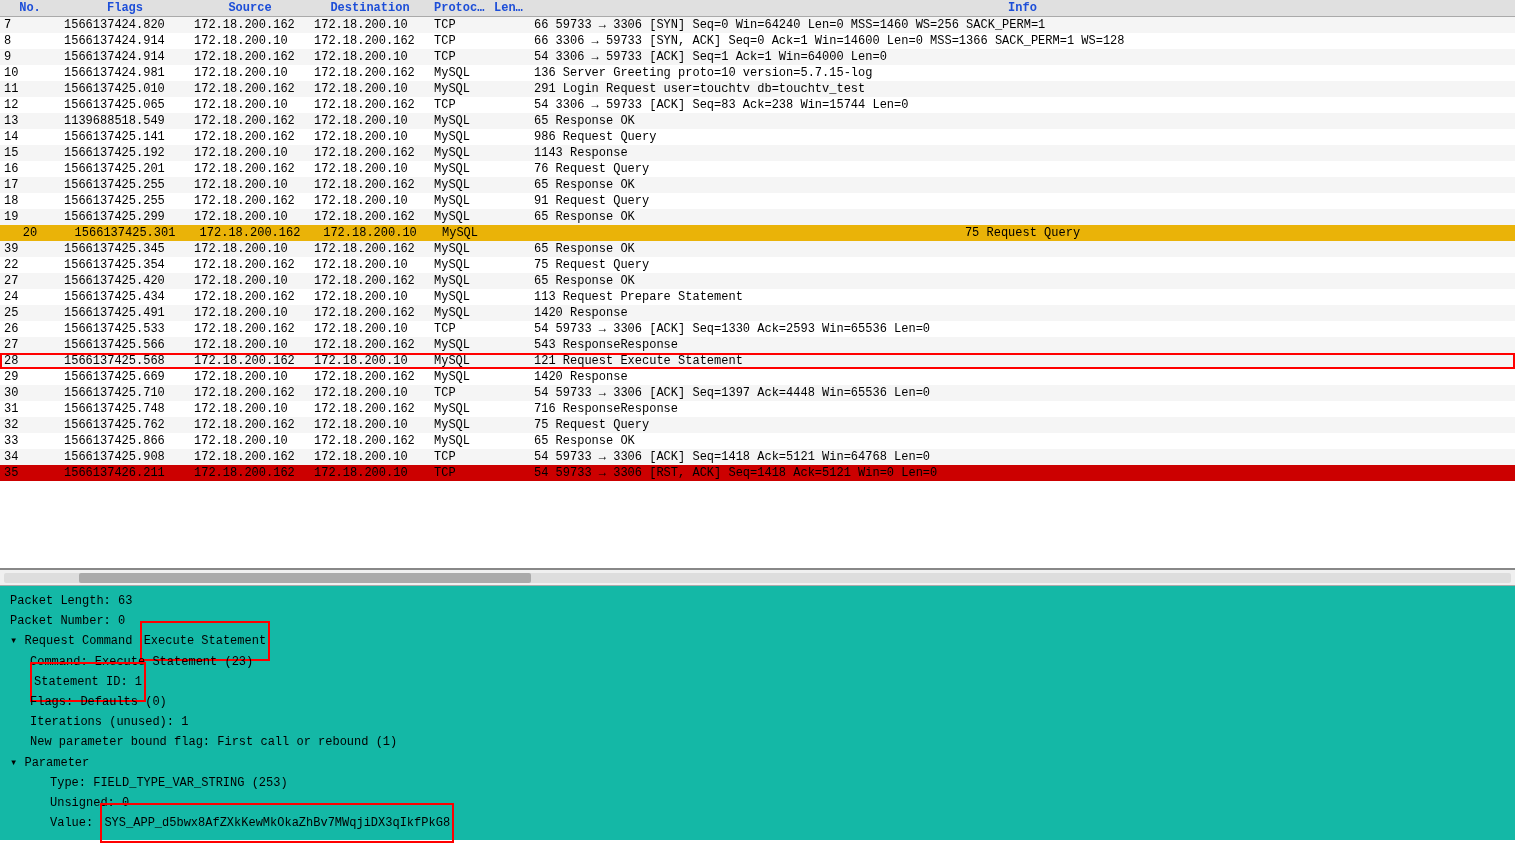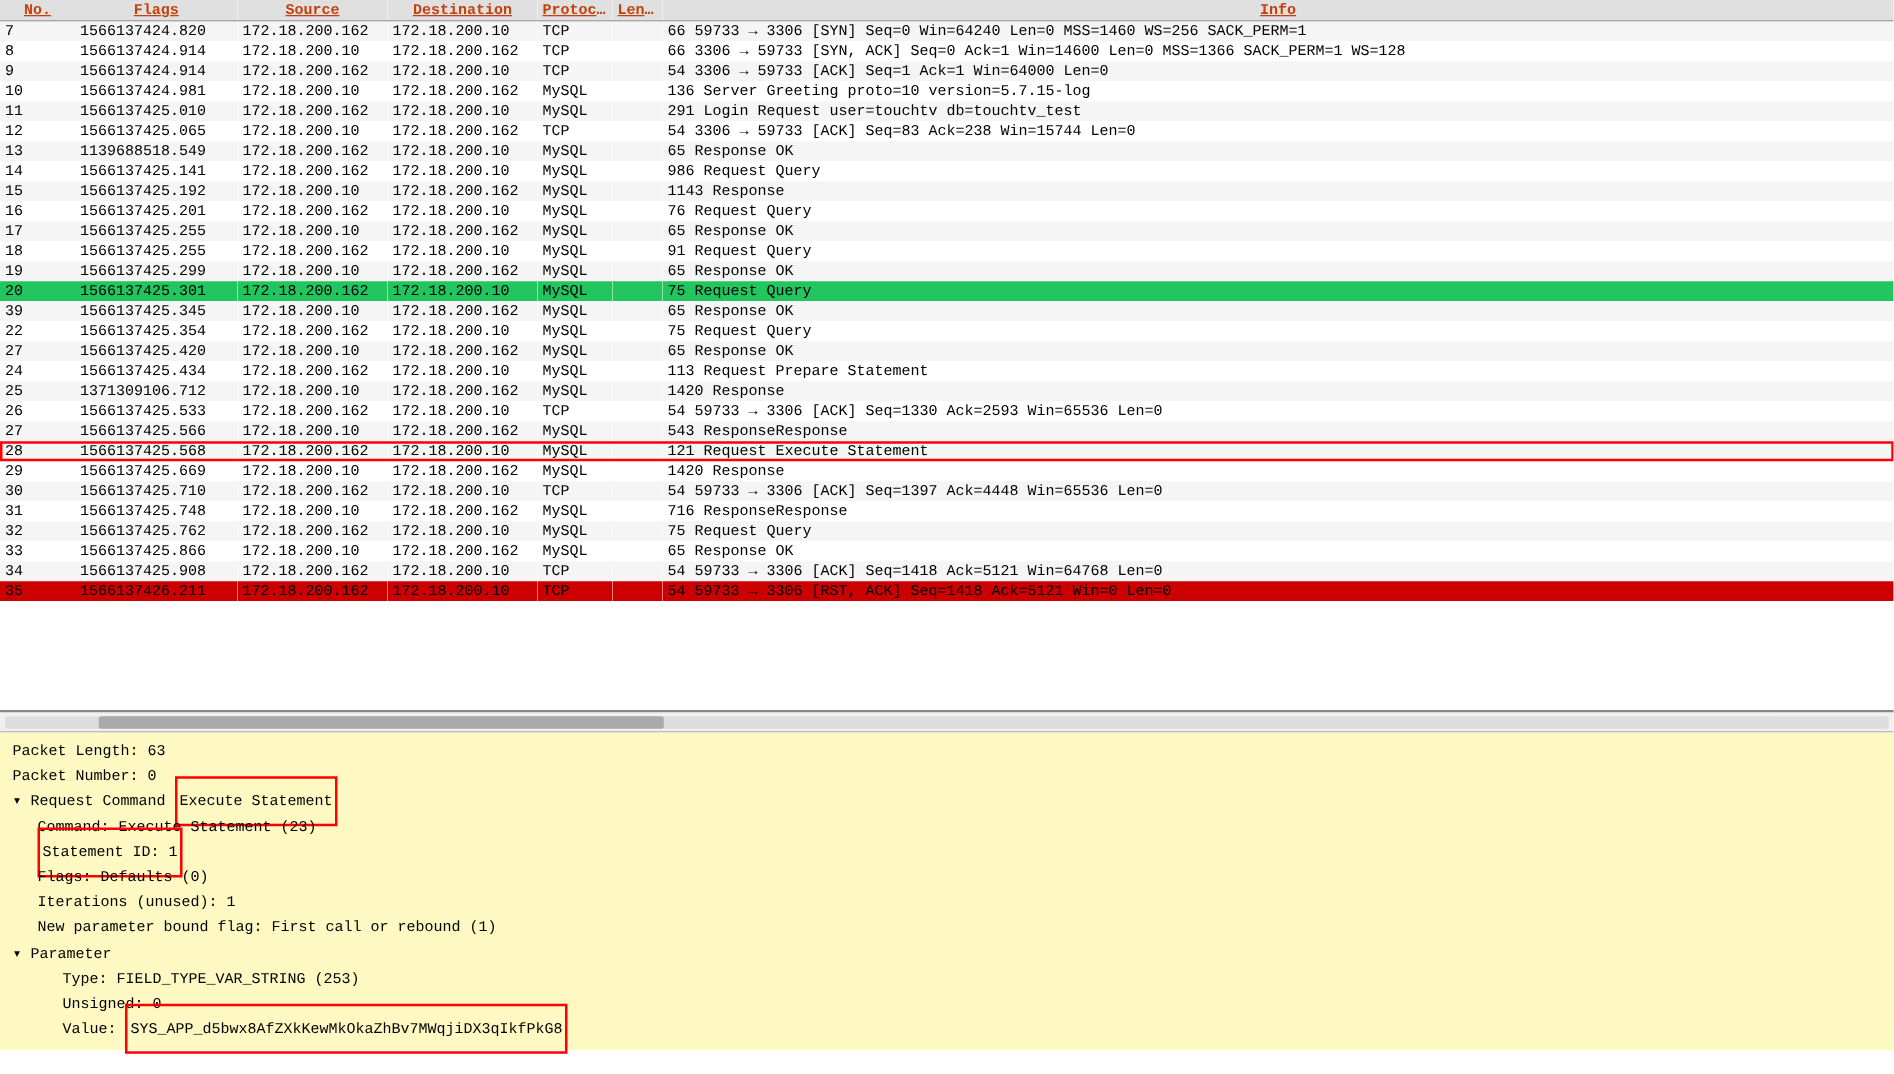--- a/index.html
+++ b/index.html
@@ -26,27 +26,26 @@
       overflow: hidden;
       text-overflow: ellipsis;
       border: none;
       font-size: 12px;
     }
 
     .packet-table thead th {
       background: #e0e0e0;
       border-bottom: 1px solid #aaa;
       font-weight: bold;
-      color: #c2410c;
-      text-decoration: underline;
+      color: #1d4ed8;
     }
 
     .row-even { background: #ffffff; }
     .row-odd { background: #f5f5f5; }
-    .row-highlighted { background: #22c55e; }
+    .row-highlighted { background: #eab308; text-align: center; }
     .row-red { background: #cc0000; color: #000000; }
     .row-outlined {
       outline: 2px solid red;
       outline-offset: -2px;
     }
 
     .col-no { width: 60px; }
     .col-time { width: 130px; }
     .col-src { width: 120px; }
     .col-dst { width: 120px; }
@@ -82,21 +81,21 @@
       background: #aaa;
       border-radius: 2px;
       position: absolute;
       left: 5%;
       width: 30%;
     }
 
     
     .detail-pane {
       padding: 6px 10px;
-      background: #fef9c3;
+      background: #14b8a6;
       font-family: 'Courier New', Courier, monospace;
       font-size: 12px;
       line-height: 1.6;
     }
 
     .detail-line {
       padding: 0 0 1px 0;
     }
 
     .detail-indent-1 { padding-left: 20px; }
@@ -287,21 +286,21 @@
           <td>24</td>
           <td>1566137425.434</td>
           <td>172.18.200.162</td>
           <td>172.18.200.10</td>
           <td>MySQL</td>
           <td></td>
           <td>113 Request Prepare Statement</td>
         </tr>
         <tr class="row-odd">
           <td>25</td>
-          <td>1371309106.712</td>
+          <td>1566137425.491</td>
           <td>172.18.200.10</td>
           <td>172.18.200.162</td>
           <td>MySQL</td>
           <td></td>
           <td>1420 Response</td>
         </tr>
         <tr class="row-even">
           <td>26</td>
           <td>1566137425.533</td>
           <td>172.18.200.162</td>

